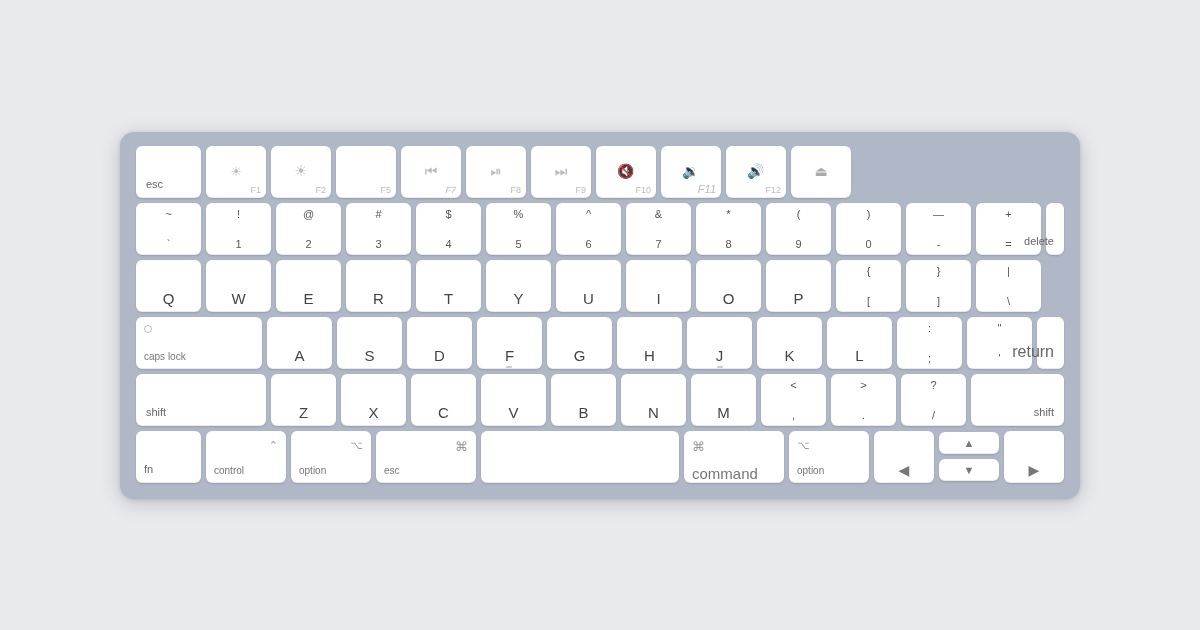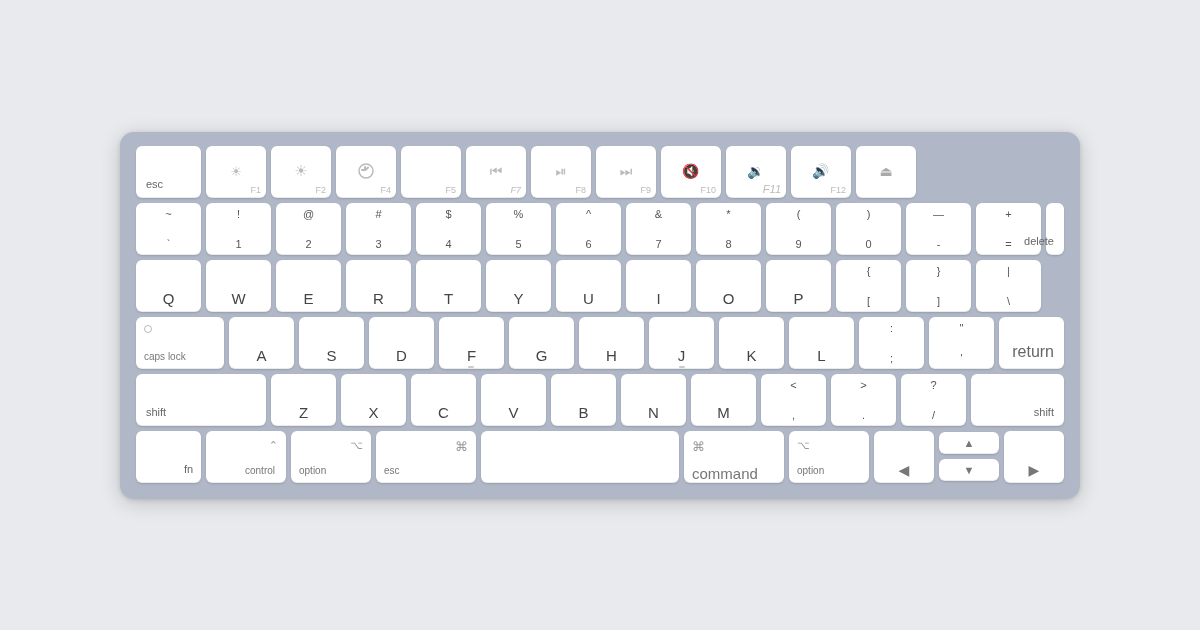--- a/index.html
+++ b/index.html
@@ -53,21 +53,21 @@
       color: #999;
       position: absolute;
       bottom: 4px;
       right: 6px;
     }
     .w-60  { width: 60px; }
     .w-65  { width: 65px; }
     .w-80  { width: 80px; }
     .w-90  { width: 90px; }
     .w-100 { width: 100px; }
-    .w-110 { width: 88px; }
+    .w-110 { width: 126px; }
     .w-130 { width: 130px; }
 
     .key-letter {
       font-size: 15px;
       color: #444;
       font-weight: 400;
     }
 
     .key-main-label {
       font-size: 11px;
@@ -139,29 +139,20 @@
       <span style="font-size:13px;color:#bbb;">☀</span>
       <span class="key-fn-label" style="font-size:9px;color:#bbb;position:absolute;bottom:3px;right:5px;">F1</span>
     </div>
 
     <div class="key w-60 fn-key">
       <span style="font-size:15px;color:#bbb;">☀</span>
       <span class="key-fn-label" style="font-size:9px;color:#bbb;position:absolute;bottom:3px;right:5px;">F2</span>
     </div>
 
 
-    <div class="key w-60 fn-key">
-      <svg width="18" height="18" viewBox="0 0 18 18" fill="none" style="margin-bottom:1px;">
-        <circle cx="9" cy="9" r="7" fill="none" stroke="#bbb" stroke-width="1.5"></circle>
-        <rect x="7" y="4" width="2" height="5" rx="1" fill="#bbb"></rect>
-        <rect x="9" y="4" width="2" height="5" rx="1" fill="#bbb" transform="rotate(45 10 6.5)"></rect>
-        <rect x="4" y="7" width="5" height="2" rx="1" fill="#bbb"></rect>
-      </svg>
-      <span style="font-size:9px;color:#bbb;position:absolute;bottom:3px;right:5px;">F4</span>
-    </div>
 
     <div class="key w-60 fn-key">
       <span style="font-size:9px;color:#bbb;position:absolute;bottom:3px;right:5px;">F5</span>
     </div>
 
 
     <div class="key w-60 fn-key">
       <span style="font-size:14px;color:#bbb;">⏮</span>
       <span style="font-size:9px;color:#bbb;position:absolute;bottom:3px;right:5px;font-style:italic;">F7</span>
     </div>
@@ -385,25 +376,25 @@
       <span class="dual-top">?</span>
       <span class="dual-bottom">/</span>
     </div>
     <div class="key" style="flex:1;min-height:52px;">
       <span style="position:absolute;bottom:8px;right:10px;font-size:11px;color:#666;">shift</span>
     </div>
   </div>
 
   <div class="key-row">
     <div class="key w-65">
-      <span style="position:absolute;bottom:8px;left:8px;font-size:11px;color:#666;margin-left:40px;">fn</span>
+      <span style="position:absolute;bottom:8px;left:8px;font-size:11px;color:#666;">fn</span>
     </div>
     <div class="key w-80">
       <span style="position:absolute;top:8px;right:8px;font-size:11px;color:#999;">⌃</span>
-      <span style="position:absolute;bottom:7px;left:8px;font-size:10px;color:#777;margin-left:31px;">control</span>
+      <span style="position:absolute;bottom:7px;left:8px;font-size:10px;color:#777;">control</span>
     </div>
     <div class="key w-80">
       <span style="position:absolute;top:8px;right:8px;font-size:11px;color:#999;">⌥</span>
       <span style="position:absolute;bottom:7px;left:8px;font-size:10px;color:#777;">option</span>
     </div>
     <div class="key w-100">
       <span style="position:absolute;top:8px;right:8px;font-size:13px;color:#999;">⌘</span>
       <span style="position:absolute;bottom:7px;left:8px;font-size:10px;color:#777;">esc</span>
     </div>
 

